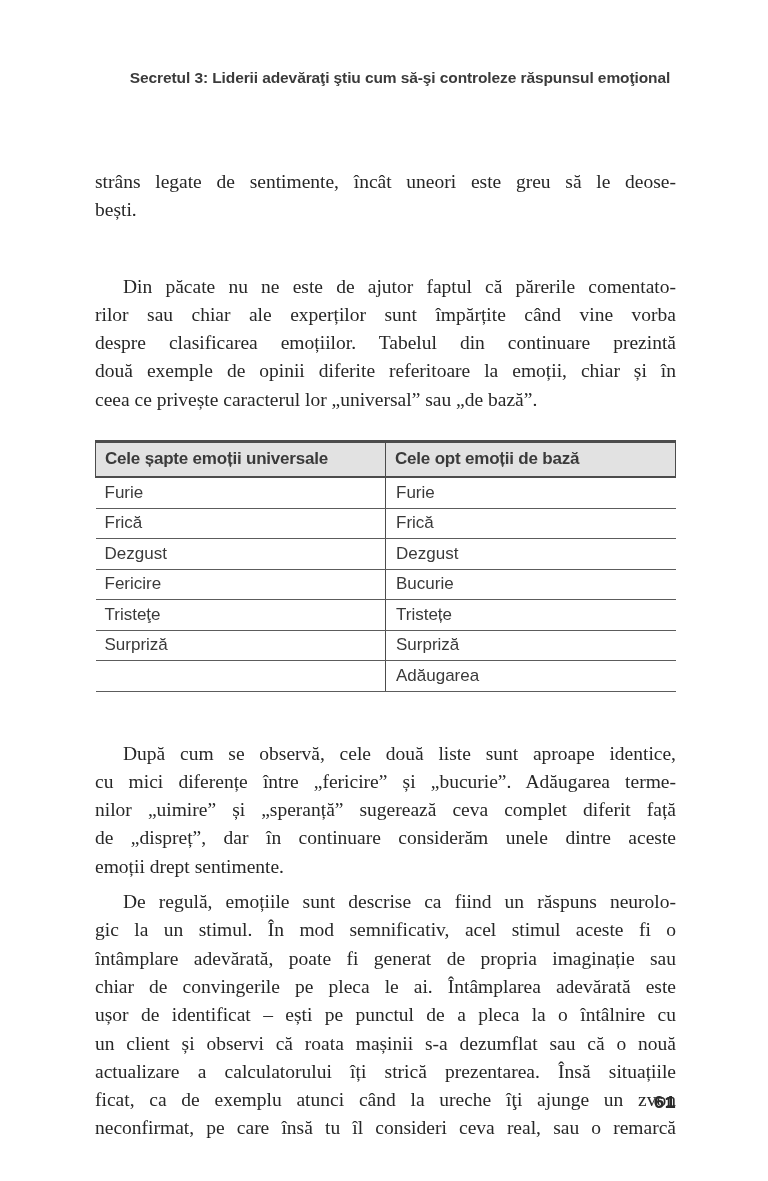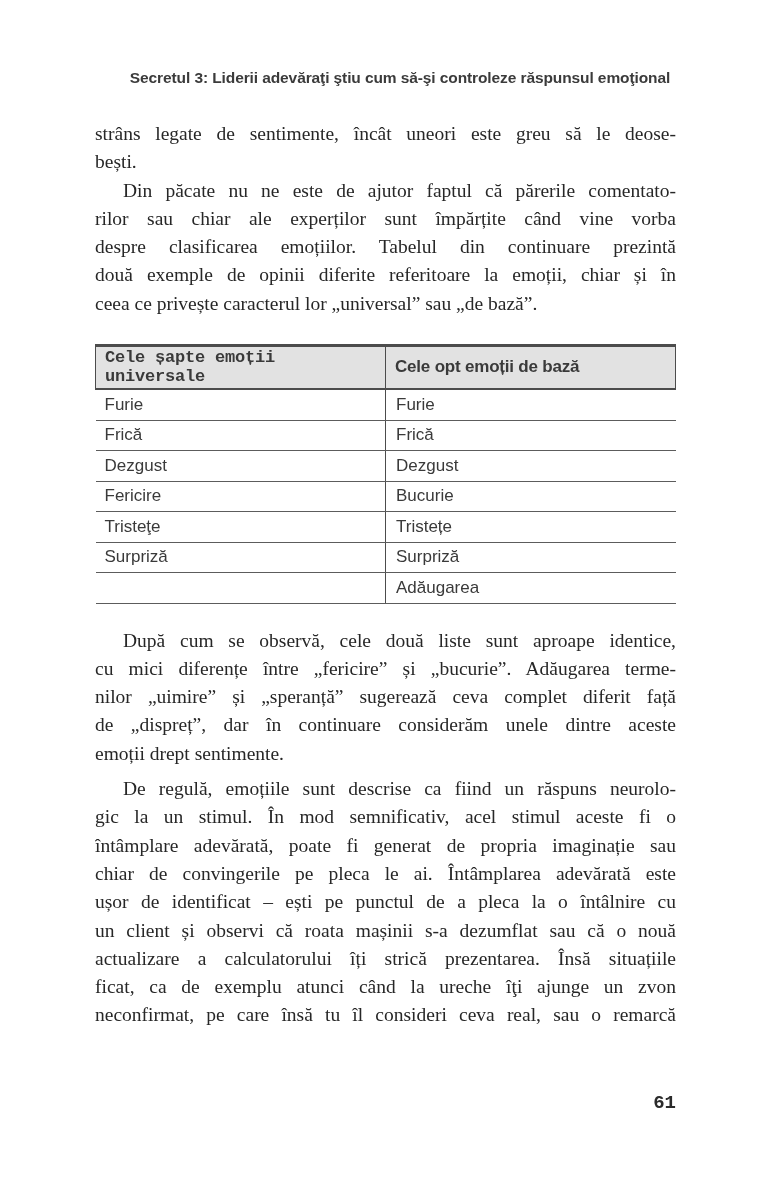--- a/index.html
+++ b/index.html
@@ -19,21 +19,21 @@
     font-size:15.5px;
     color:#3b3b3b;
     letter-spacing:-0.1px;
   }
   .content {
     position:absolute;
     top:120px; left:95px; width:581px;
     font-size:19.5px;
     color:#272727;
   }
-  .paragraph { line-height:28.3px; }
+  .paragraph { line-height:28.3px;margin-top:48px; }
   .line { text-align:justify; text-align-last:left; overflow:hidden; }
   .line.just { text-align-last:justify; }
   .line.indent { text-indent:28px; }
   #paragraphs-bottom .paragraph + .paragraph { margin-top:7px; }
 
   table.emotions {
     width:581px;
     border-collapse:collapse;
     margin-top:26px;
     margin-bottom:23px;
@@ -46,21 +46,21 @@
   table.emotions th {
     background:#e2e2e2;
     text-align:left;
     font-weight:bold;
     height:30px;
     padding:1px 8px 2px 9px;
     border-top:3px solid #4c4c4c;
     border-bottom:2px solid #4c4c4c;
     letter-spacing:-0.2px;
   }
-  table.emotions th:first-child { border-left:1.5px solid #4c4c4c; border-right:1.5px solid #4c4c4c;font-family:Liberation Mono, monospace; }
+  table.emotions th:first-child { border-left:1.5px solid #4c4c4c; border-right:1.5px solid #4c4c4c; }
   table.emotions th:last-child  { border-right:1.5px solid #4c4c4c; }
   table.emotions td {
     height:29.5px;
     padding:0 8px 0 9px;
     border-bottom:1.4px solid #5c5c5c;
     vertical-align:middle;
   }
   table.emotions td:first-child { border-right:1.5px solid #4c4c4c; }
   table.emotions td:last-child  { padding-left:10px; }
 

